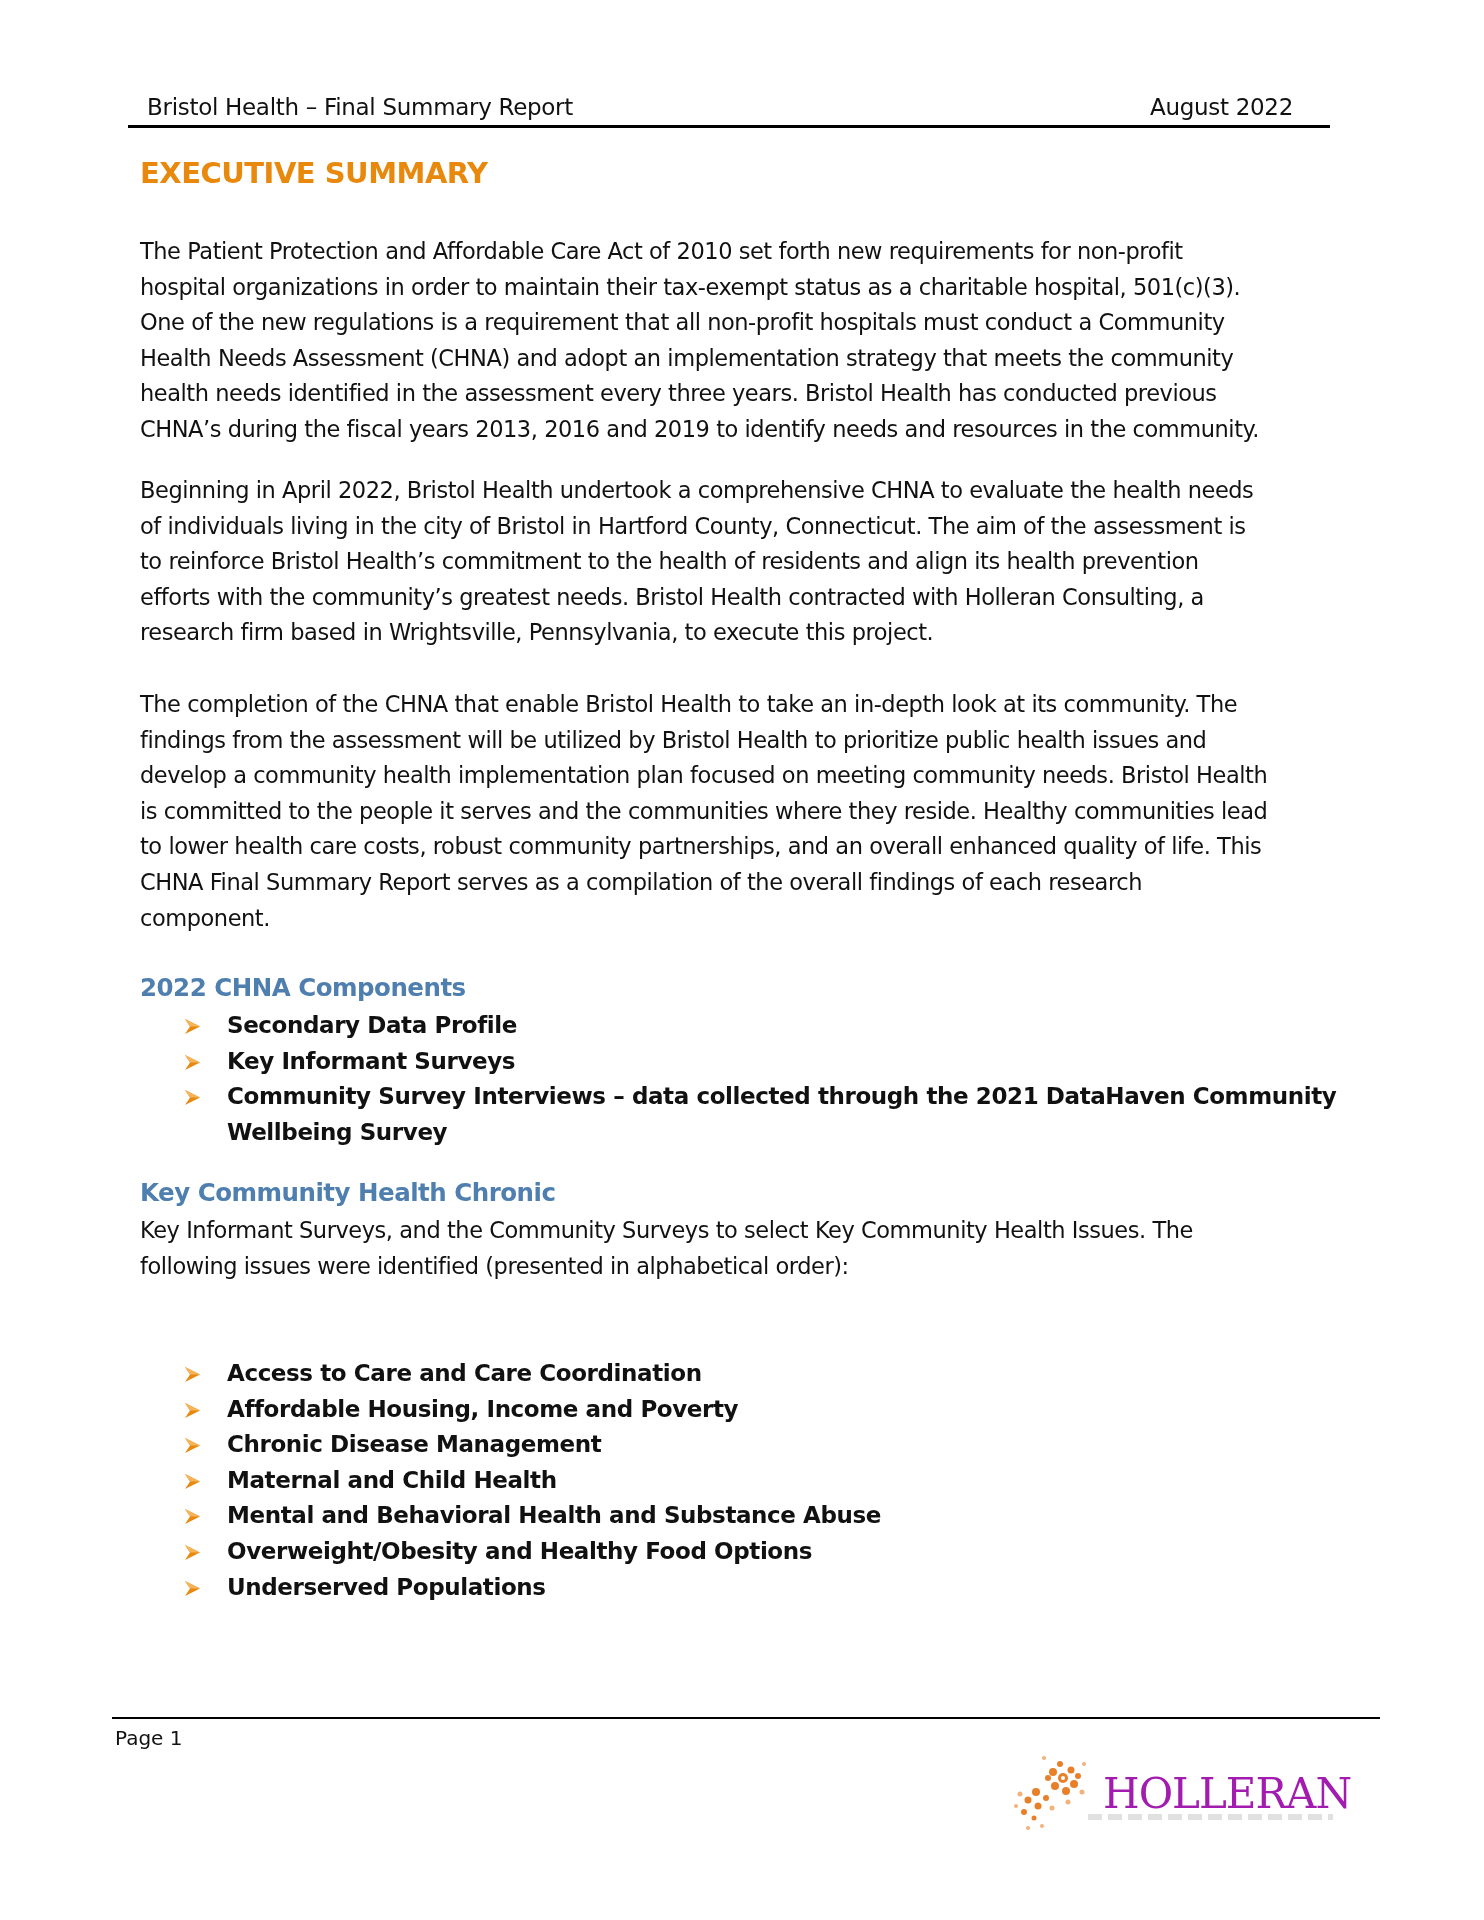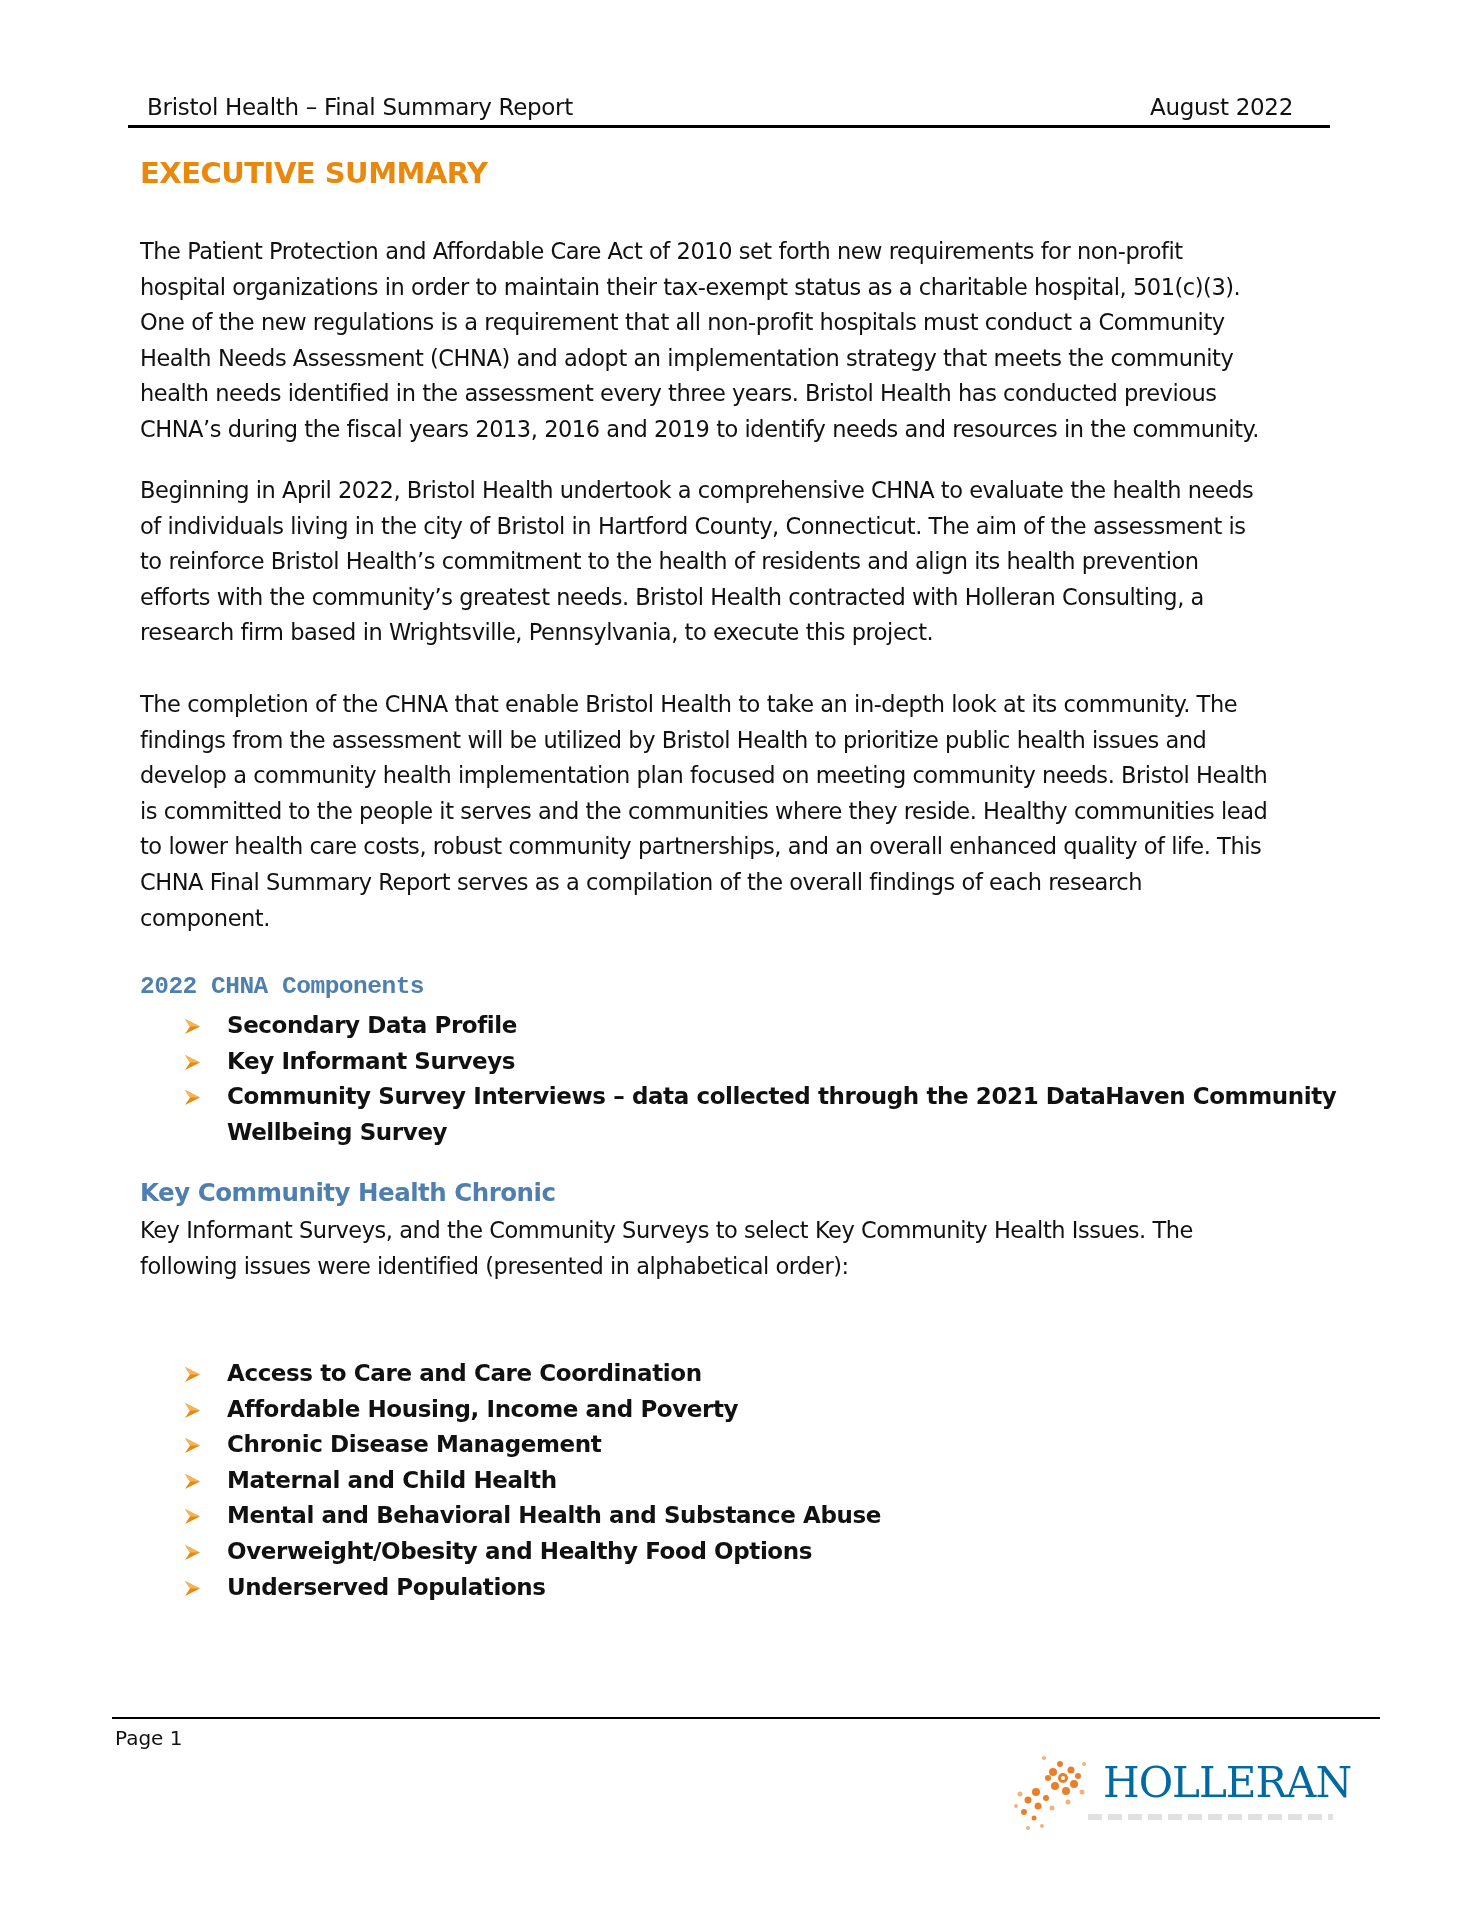--- a/index.html
+++ b/index.html
@@ -12,21 +12,21 @@
   .title { left: 140px; top: 156px; font-size: 29px; font-weight: bold; color: #E8890E; letter-spacing: -0.5px; white-space: nowrap; }
   .para { position: absolute; left: 140px; font-size: 22.5px; line-height: 35.6px; letter-spacing: -0.45px; white-space: nowrap; }
   .para .ln { display: block; }
   .h2 { position: absolute; left: 140px; font-size: 24.5px; font-weight: bold; color: #4F7FAF; letter-spacing: -0.5px; white-space: nowrap; }
   .blist { position: absolute; left: 180px; margin: 0; padding: 0; list-style: none; }
   .blist li { position: relative; padding-left: 47px; font-size: 23px; line-height: 35.6px; letter-spacing: -0.4px; white-space: nowrap; font-weight: bold; }
   .blist li .arrow { position: absolute; left: 4px; top: 10px; width: 17px; height: 17px; }
   .blist li .cont { display: block; }
   .page-num { left: 115px; top: 1726px; font-size: 20px; line-height: 24px; white-space: nowrap; }
   .logo { left: 1008px; top: 1748px; width: 350px; height: 90px; }
-  .logo-word { position: absolute; left: 95px; top: 10px; font-family: "DejaVu Serif", "Liberation Serif", serif; font-size: 42px; letter-spacing: -1px; color: #0369a1; line-height: 50px; }
+  .logo-word { position: absolute; left: 95px; top: 21px; font-family: "DejaVu Serif", "Liberation Serif", serif; font-size: 42px; letter-spacing: -1px; color: #a21caf; line-height: 50px; }
   .logo-sub { position: absolute; left: 80px; top: 66px; width: 245px; height: 6px; background: repeating-linear-gradient(90deg, #d4d4d4 0 14px, transparent 14px 20px); opacity: 0.7; }
 </style>
 </head>
 <body>
 
 <div class="abs hdr-text" style="left:147px; top:93px;">Bristol Health – Final Summary Report</div>
 <div class="abs hdr-text" style="left:1150px; top:93px;">August 2022</div>
 <div class="rule" style="left:128px; top:125px; width:1202px;"></div>
 
 <div class="abs title">EXECUTIVE SUMMARY</div>
@@ -51,21 +51,21 @@
 <div class="para" style="top:687px;">
   <span class="ln">The completion of the CHNA that enable Bristol Health to take an in-depth look at its community. The</span>
   <span class="ln">findings from the assessment will be utilized by Bristol Health to prioritize public health issues and</span>
   <span class="ln">develop a community health implementation plan focused on meeting community needs. Bristol Health</span>
   <span class="ln">is committed to the people it serves and the communities where they reside. Healthy communities lead</span>
   <span class="ln">to lower health care costs, robust community partnerships, and an overall enhanced quality of life. This</span>
   <span class="ln">CHNA Final Summary Report serves as a compilation of the overall findings of each research</span>
   <span class="ln">component.</span>
 </div>
 
-<div class="h2" style="top:973px;font-family:Liberation Mono, monospace;">2022 CHNA Components</div>
+<div class="h2" style="top:973px;">2022 CHNA Components</div>
 <ul class="blist" style="top:1008px;">
   <li>
     <svg class="arrow" viewBox="0 0 17 17">
         <polygon points="1,1 16,8.5 1,16 6,8.5" fill="#E8890E"></polygon>
         <polygon points="1,1 16,8.5 6,8.5" fill="#F6B45A"></polygon>
       </svg>
     <span>Secondary Data Profile</span>
   </li>
   <li>
     <svg class="arrow" viewBox="0 0 17 17">

